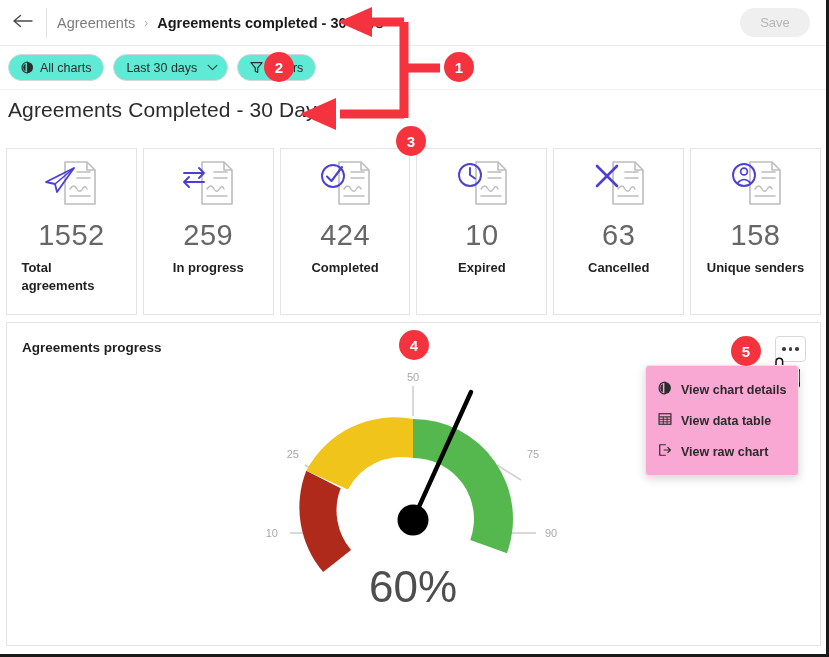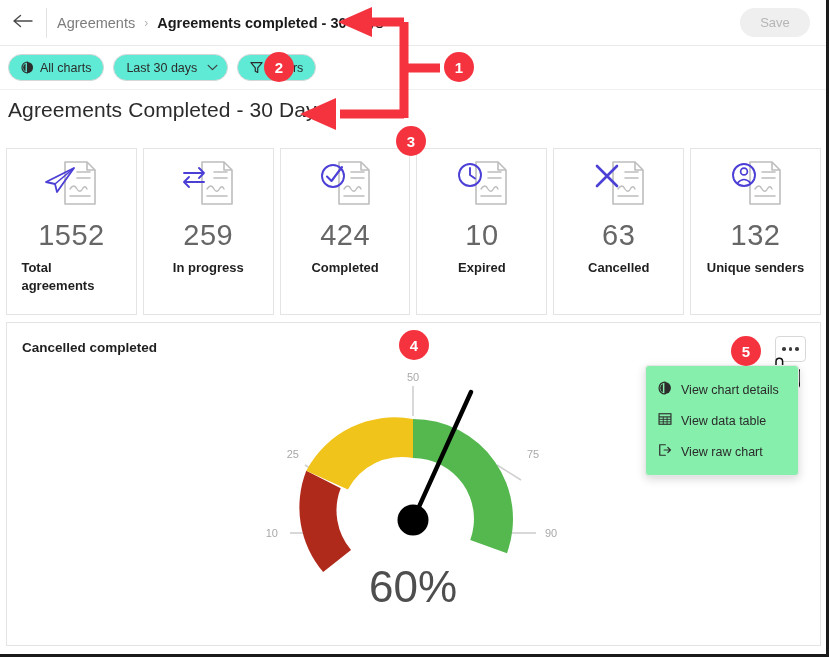--- a/index.html
+++ b/index.html
@@ -183,26 +183,27 @@
     width: 3.5px; height: 3.5px;
     border-radius: 50%;
     background: #3b3b3b;
   }
 
   
   .menu {
     position: absolute;
     left: 645px; top: 365px;
     width: 152px;
-    background: #86efac;
+    background: #f9a8d4;
     border: 1px solid #e6e6e6;
     border-radius: 4px;
     box-shadow: 0 3px 10px rgba(0,0,0,0.16);
     padding: 8px 0;
     z-index: 30;
+    font-weight: bold;
   }
   .menu-item {
     display: flex;
     align-items: center;
     gap: 9px;
     height: 31px;
     padding: 0 12px;
     font-size: 12.5px;
     color: #2b2b2b;
     cursor: pointer;
@@ -383,29 +384,29 @@
         <svg width="64" height="56" viewBox="0 0 64 56">
           <path d="M26 6 H48 L56 14 V48 H26 Z" fill="none" stroke="#bdbdbd" stroke-width="1.6" stroke-linejoin="round"></path>
           <path d="M48 6 V14 H56" fill="none" stroke="#bdbdbd" stroke-width="1.6" stroke-linejoin="round"></path>
           <path d="M38 16 H51 M38 22 H51 M31 40 H51" stroke="#bdbdbd" stroke-width="1.6" stroke-linecap="round"></path>
           <path d="M31 33 q4 -6 7 0 q3 5 6 -1 q2 -3 4 1" fill="none" stroke="#bdbdbd" stroke-width="1.4" stroke-linecap="round"></path>
           <circle cx="20" cy="19" r="11" fill="none" stroke="#4b3fd6" stroke-width="1.9"></circle>
           <circle cx="20" cy="15.5" r="3.4" fill="none" stroke="#4b3fd6" stroke-width="1.7"></circle>
           <path d="M13.5 27 q6.5 -7 13 0" fill="none" stroke="#4b3fd6" stroke-width="1.7" stroke-linecap="round"></path>
         </svg>
       </div>
-      <div class="kpi-value">132</div>
+      <div class="kpi-value">158</div>
       <div class="kpi-label">Unique senders</div>
     </div>
 
   </div>
 
   <div class="chart-panel">
 
-    <div class="chart-title">Cancelled completed</div>
+    <div class="chart-title">Agreements progress</div>
 
     <div class="kebab-btn">
       <span class="kebab-dot"></span>
       <span class="kebab-dot"></span>
       <span class="kebab-dot"></span>
     </div>
 
     <div class="gauge-wrap">
       <svg width="813" height="286" viewBox="0 0 813 286">
 

